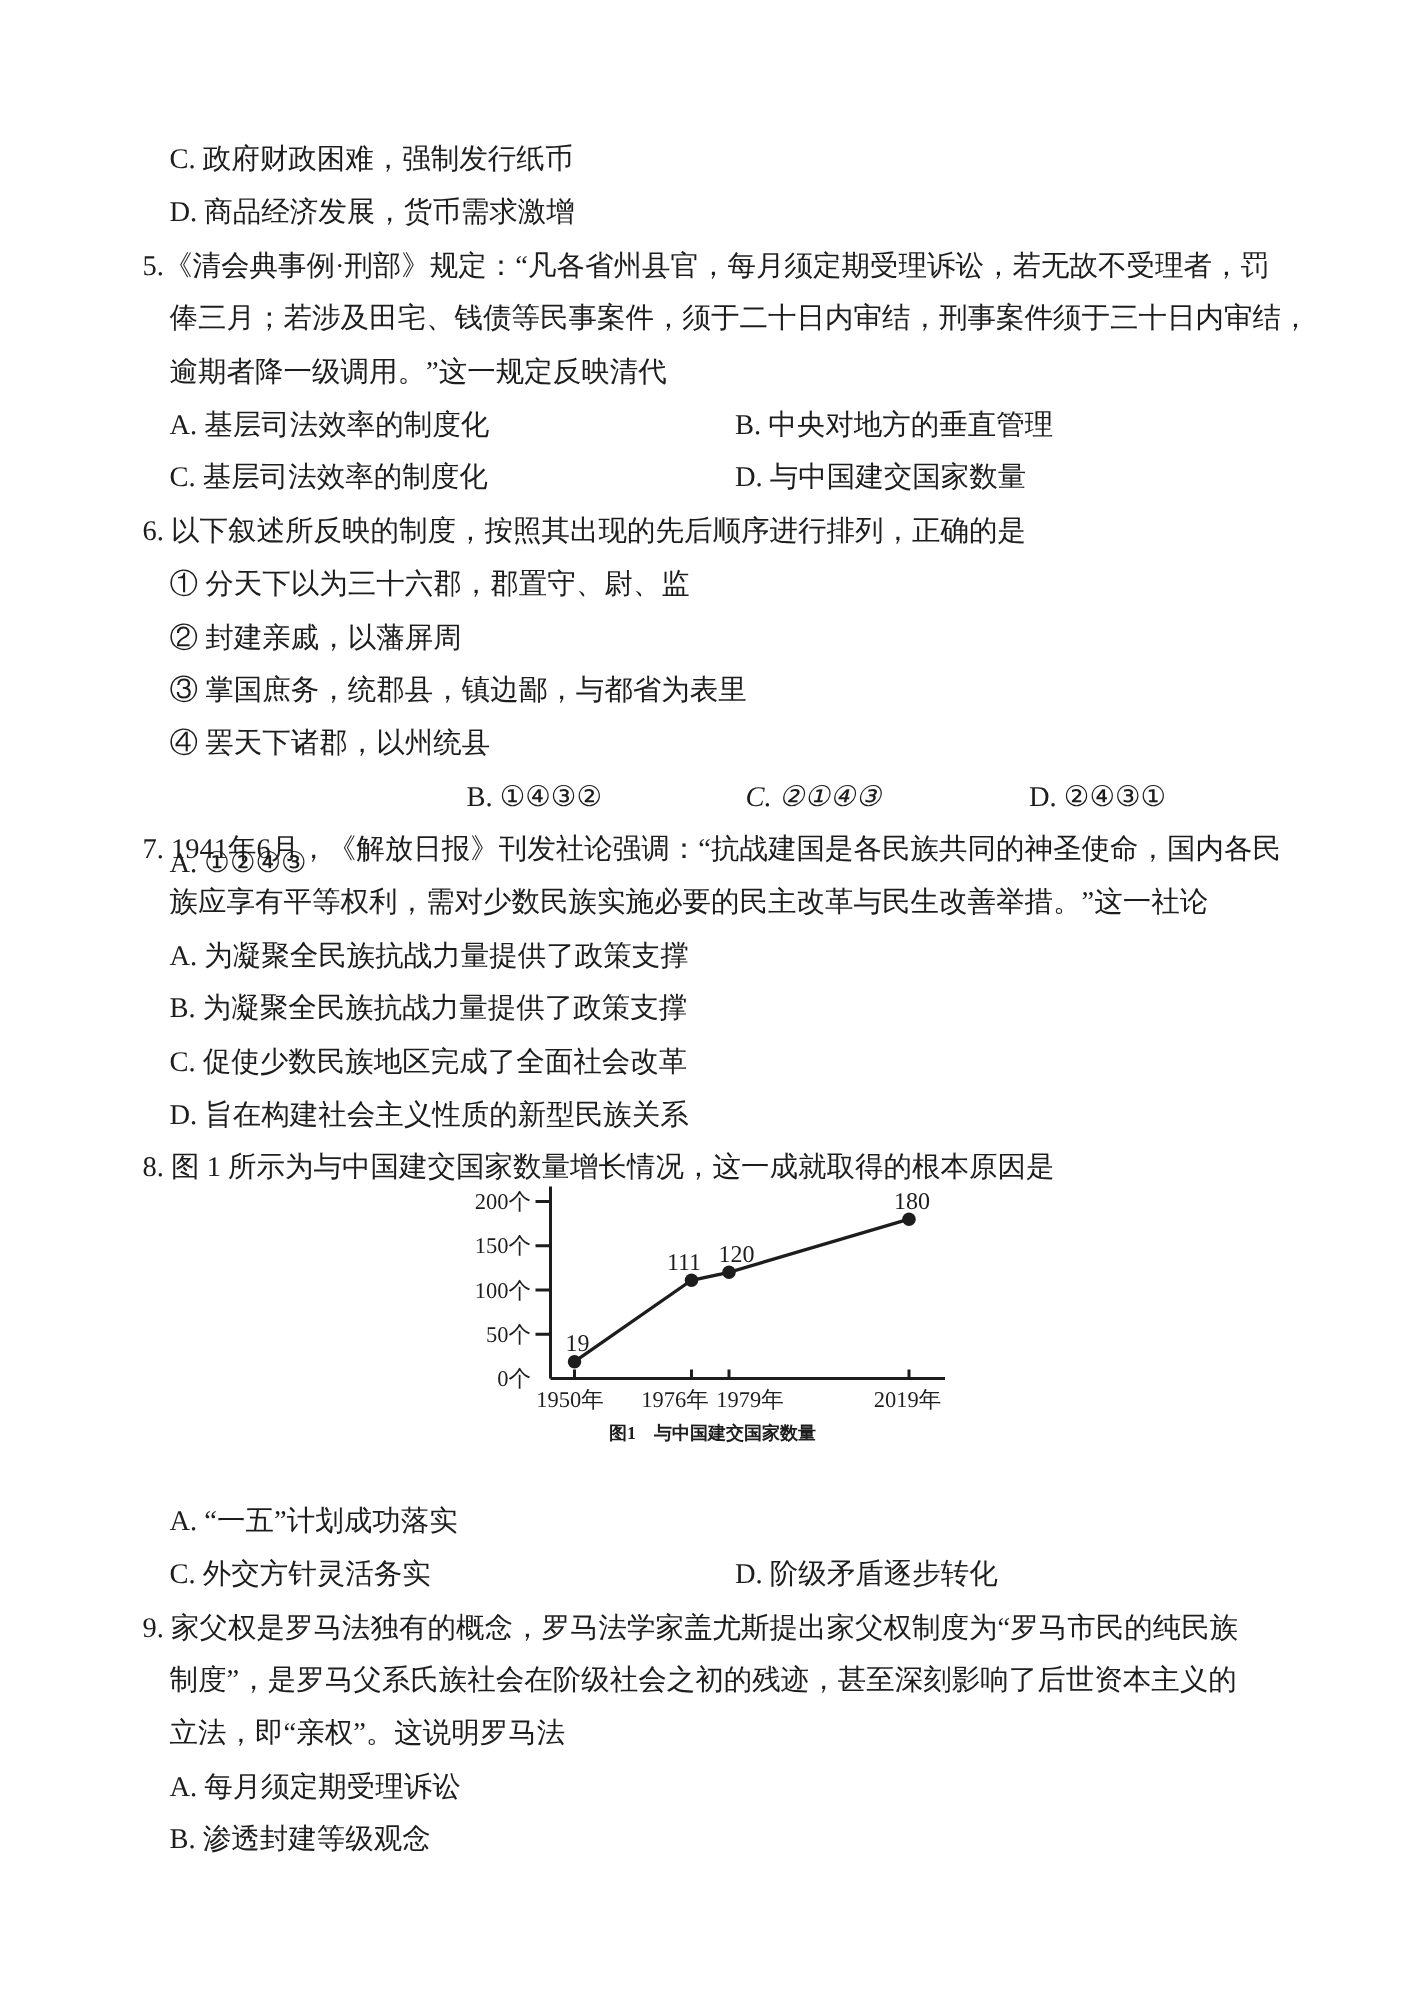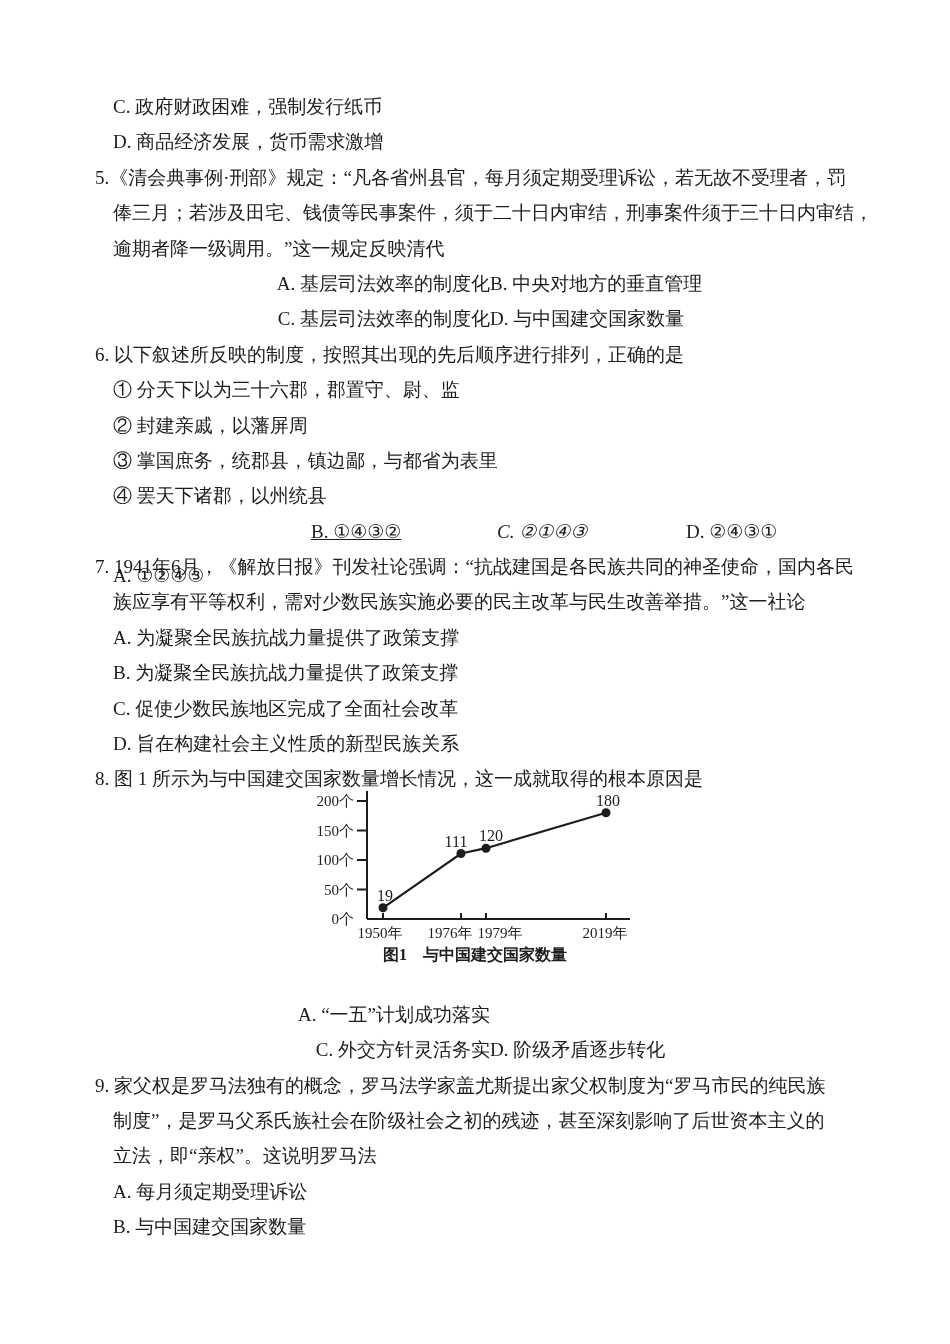--- a/index.html
+++ b/index.html
@@ -20,25 +20,25 @@
     width: 852px;
     height: 1344px;
     padding: 89px 70px 0 95px;
   }
   .line {
     line-height: 35.4px;
     height: 35.4px;
     white-space: nowrap;
   }
   .indent { padding-left: 18px; }
-  .opt-two { display: flex; padding-left: 18px; text-align: right; }
+  .opt-two { display: flex; padding-left: 18px; }
   .opt-two .col-a { display: inline-block; width: 377px; }
   .opt-four { display: flex; padding-left: 18px; }
   .opt-four .c1 { display: inline-block; width: 198px; margin-top: 44px; }
-  .opt-four .c2 { display: inline-block; width: 186px; text-decoration: underline; }
+  .opt-four .c2 { display: inline-block; width: 186px; }
   .opt-four .c3 { display: inline-block; width: 189px; font-style: italic; }
   .chart-block {
     margin-top: -8px;
     margin-bottom: 30px;
   }
   .chart-svg-wrap {
     margin-left: 210px;
     width: 340px;
     height: 152px;
   }
@@ -46,21 +46,21 @@
   #figure1-svg text {
     font-family: "Liberation Serif", "DejaVu Serif", serif;
     fill: #1d1d1d;
   }
   .chart-caption {
     width: 340px;
     margin-left: 210px;
     margin-top: 2px;
     text-align: center;
     font-weight: bold;
-    font-size: 16px;
+    font-size: 12px;
     line-height: 24px;
     height: 24px;
     white-space: nowrap;
   }
 </style>
 </head>
 <body>
 
 <div class="page">
 
@@ -141,15 +141,15 @@
   </div>
   <div class="line opt-two">
     <span class="col-a">C. 外交方针灵活务实</span>
     <span>D. 阶级矛盾逐步转化</span>
   </div>
 
   <div class="line">9. 家父权是罗马法独有的概念，罗马法学家盖尤斯提出家父权制度为“罗马市民的纯民族</div>
   <div class="line indent">制度”，是罗马父系氏族社会在阶级社会之初的残迹，甚至深刻影响了后世资本主义的</div>
   <div class="line indent">立法，即“亲权”。这说明罗马法</div>
   <div class="line indent">A. 每月须定期受理诉讼</div>
-  <div class="line indent">B. 与中国建交国家数量</div>
+  <div class="line indent">B. 渗透封建等级观念</div>
 
 </div>
 
 </body></html>

